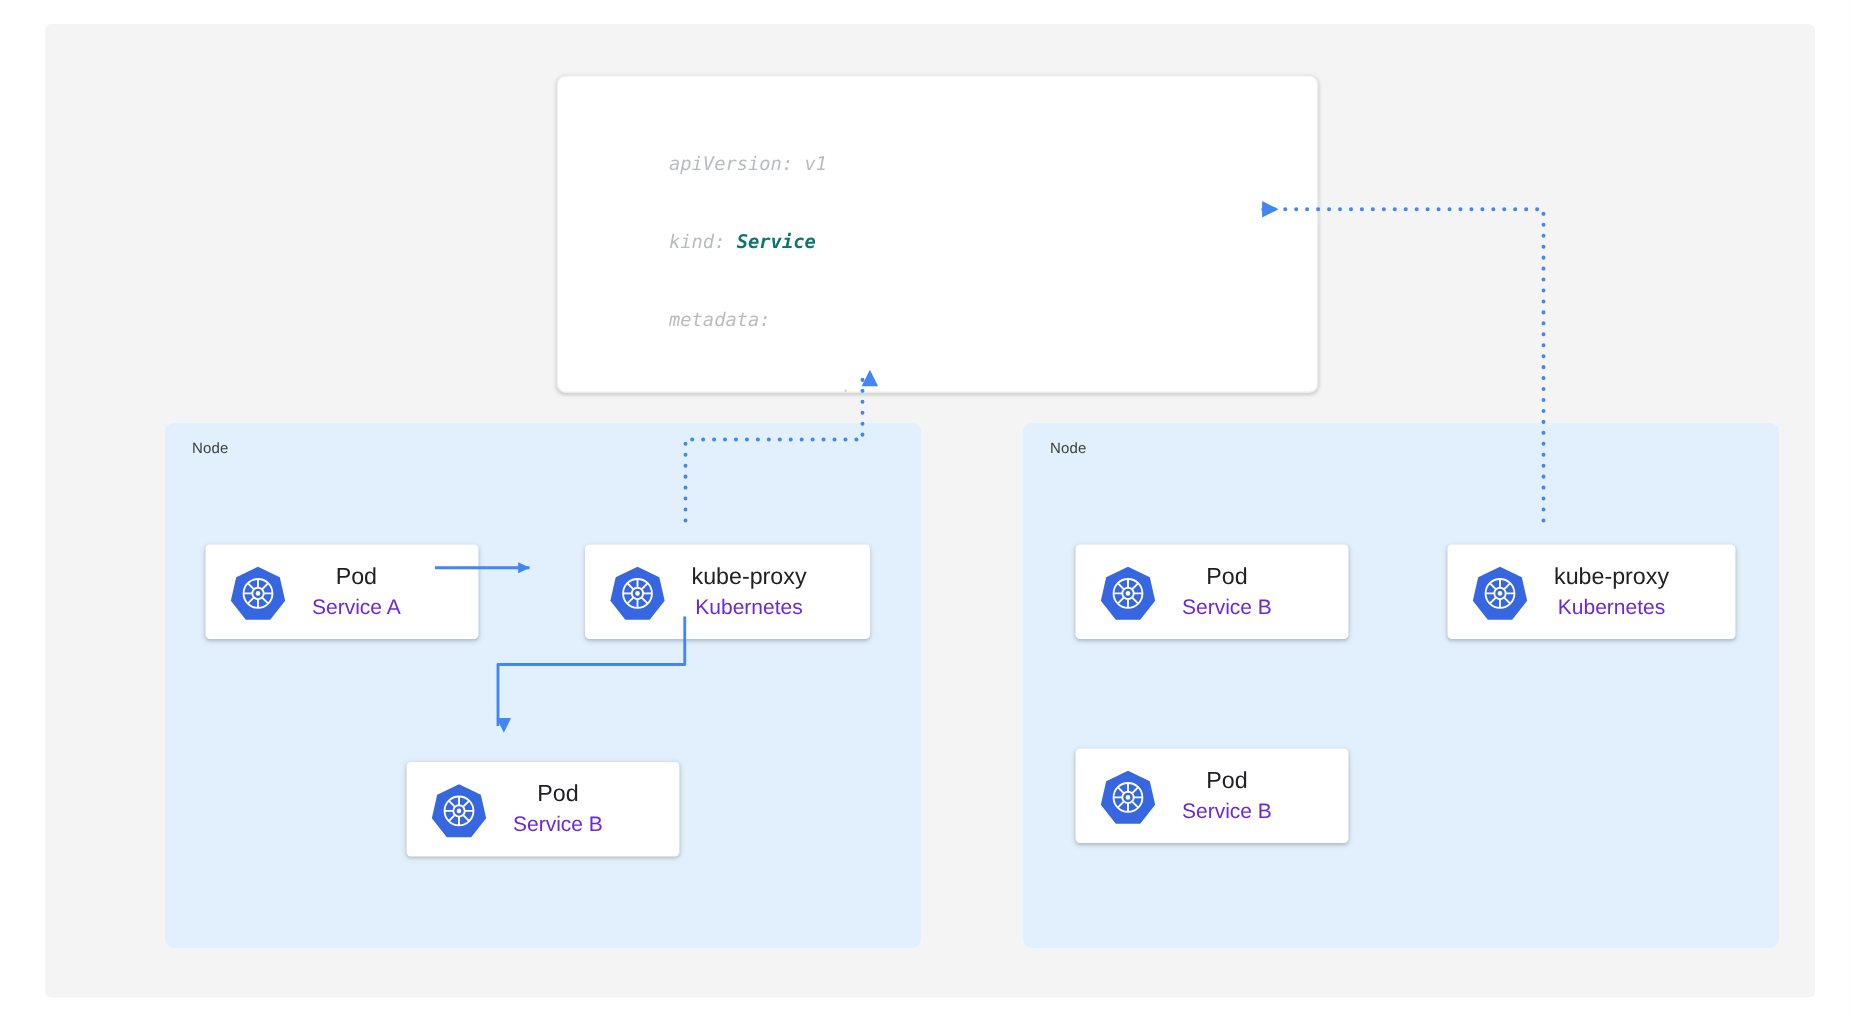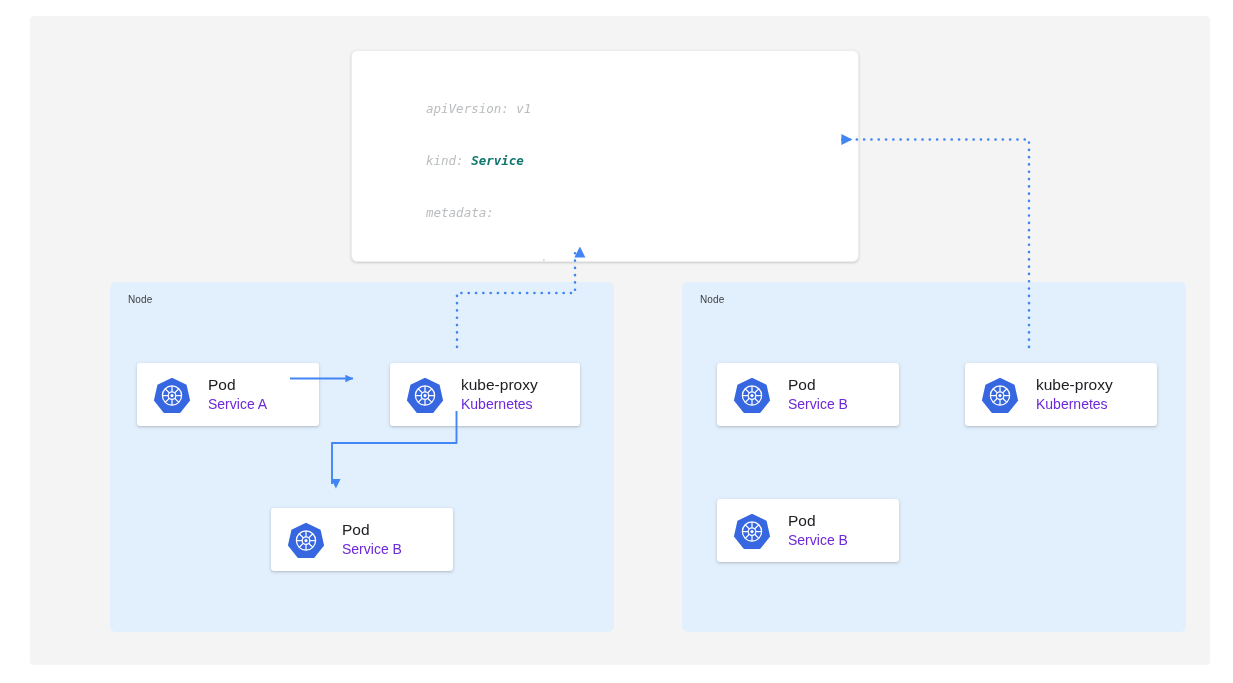--- a/index.html
+++ b/index.html
@@ -20,21 +20,21 @@
     left: 30px;
     top: 16px;
     width: 1180px;
     height: 649px;
     background: #f4f4f4;
     border-radius: 4px;
   }
   
   #yaml-card {
     position: absolute;
-    left: 321px;
+    left: 341px;
     top: 34px;
     width: 508px;
     height: 212px;
     background: #ffffff;
     border: 1px solid #ececec;
     border-radius: 6px;
     box-shadow: 0 1px 3px rgba(60,64,67,0.13), 0 1px 2px rgba(60,64,67,0.10);
     box-sizing: border-box;
     overflow: hidden;
   }
@@ -71,20 +71,21 @@
 
   
   .card {
     position: absolute;
     background: #ffffff;
     border-radius: 3px;
     box-shadow: 0 1px 2px rgba(60,64,67,0.20), 0 1px 4px rgba(60,64,67,0.12);
     display: flex;
     align-items: center;
     box-sizing: border-box;
+    text-align: center;
   }
   .card .k8s-icon {
     width: 38px;
     height: 38px;
     margin-left: 16px;
     flex: 0 0 auto;
   }
   .card .card-text {
     margin-left: 17px;
     display: flex;

